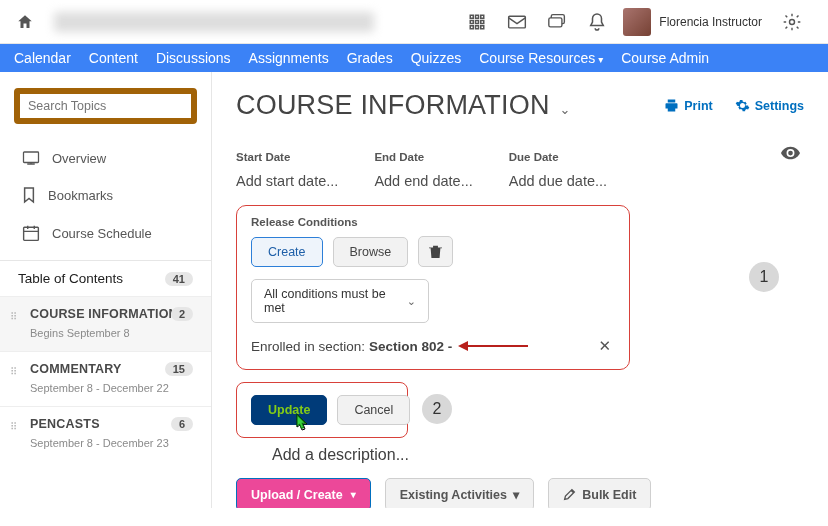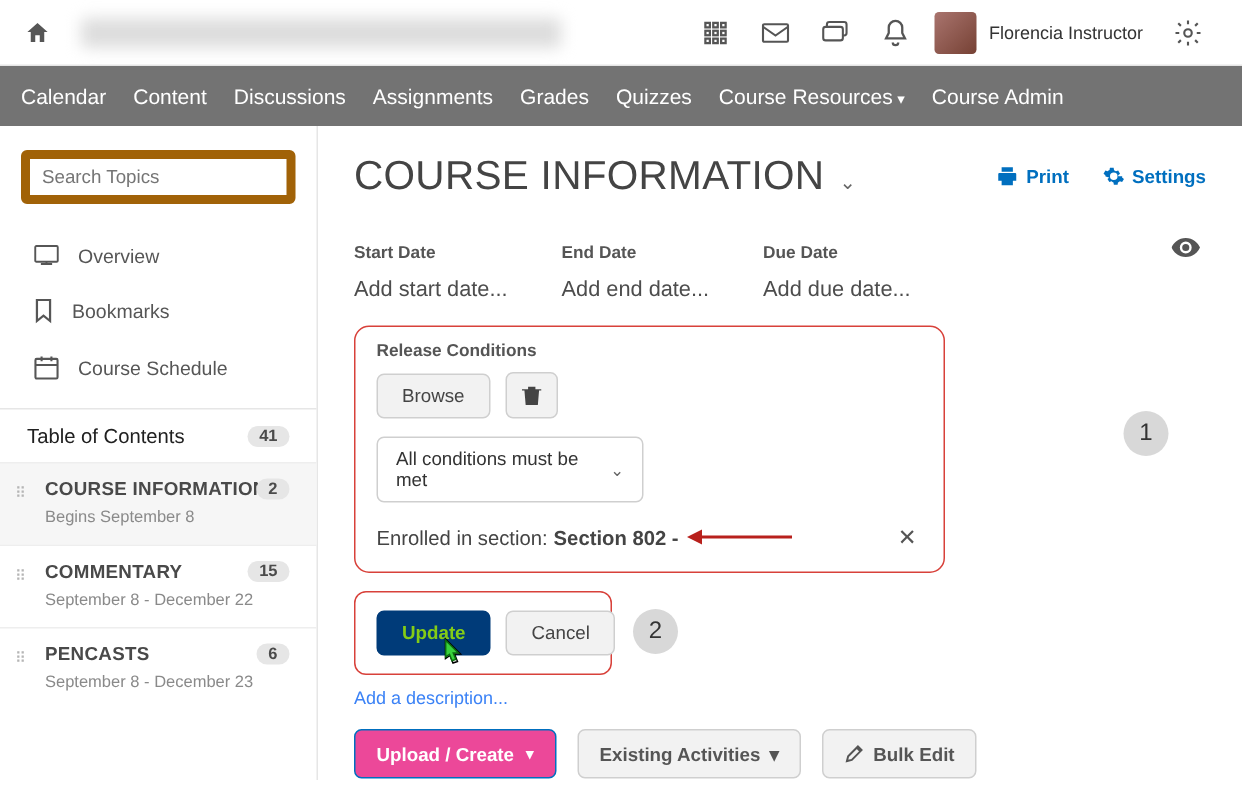--- a/index.html
+++ b/index.html
@@ -5,21 +5,21 @@
   * { box-sizing: border-box; margin: 0; padding: 0; font-family: -apple-system, "Segoe UI", Arial, sans-serif; }
   body { background: #fff; width: 828px; height: 526px; overflow: hidden; color: #333; font-size: 13px; }
   .topbar { height: 44px; display: flex; align-items: center; padding: 0 16px; border-bottom: 1px solid #e6e6e6; }
   .topbar .home { width:22px; font-size:17px; color:#565656; }
   .blur { filter: blur(5px); background: #ddd; height: 20px; width: 320px; border-radius: 3px; margin-left: 16px; }
   .topbar-spacer { flex:1; }
   .topbar .icon-btn { width:32px; height:32px; display:flex; align-items:center; justify-content:center; color:#555; margin:0 4px; cursor:pointer; }
   .avatar { width:28px;height:28px;border-radius:3px;background:linear-gradient(135deg,#a9746e,#764134); margin-left:6px; }
   .username { font-size:12px; color:#333; margin:0 10px 0 8px; }
   .gear { margin-left:6px; }
-  .navbar { background:#737373; height:40px; display:flex; align-items:center; padding:0 14px; gap:18px; }
+  .navbar { background:#3b82f6; height:28px; display:flex; align-items:center; padding:0 14px; gap:18px; }
   .navbar a { color:#fff; font-size:14px; font-weight:400; text-decoration:none; cursor:pointer; }
   .navbar .chev { font-size:10px; margin-left:3px; }
   .layout { display:flex; height:calc(526px - 90px); }
   .sidebar { width:212px; border-right:1px solid #e6e6e6; padding-top:16px; }
   .search { margin:0 14px 16px; height:23px; border:6px solid #a16207; border-radius:4px; display:flex; align-items:center; padding:12px 8px; }
   .search input { flex:1; border:none; outline:none; font-size:12.5px; color:#666; background:transparent; }
   .slink { display:flex; align-items:center; gap:12px; padding:10px 22px; font-size:13px; color:#565656; cursor:pointer; }
   .slink svg { flex-shrink:0; }
   .toc-hdr { display:flex; align-items:center; justify-content:space-between; padding:10px 18px 10px 18px; font-size:13.5px; color:#202020; border-top:1px solid #e6e6e6; margin-top:8px; }
   .badge { background:#e6e6e6; color:#4b4b4b; font-size:11px; border-radius:10px; padding:1px 8px; font-weight:600; }
@@ -48,21 +48,21 @@
   .btn.icon { padding:7px 10px; }
   .select { border:1px solid #cfcfcf; border-radius:5px; padding:7px 12px; width:178px; display:flex; align-items:center; justify-content:space-between; font-size:12.5px; color:#333; cursor:pointer; }
   .cond { margin-top:14px; font-size:13.5px; color:#444; display:flex; align-items:center; }
   .cond b { margin-left:4px; }
   .arrow { margin-left:6px; }
   .x { margin-left:auto; color:#555; font-size:15px; cursor:pointer; padding:0 4px; }
   .circ { position:absolute; width:30px; height:30px; border-radius:50%; background:#d8d8d8; color:#333; display:flex; align-items:center; justify-content:center; font-size:16px; }
   .panel2 { border:1.5px solid #d8413a; border-radius:8px; margin-top:12px; padding:12px 14px; width:172px; position:relative; }
   .btn.primary { background:#003b79; color:#84cc16; border-color:#003b79; font-weight:600; }
   .cursor { position:absolute; left:54px; top:30px; font-size:17px; }
-  .desc { margin-top:8px; font-size:12px; color:#3b82f6; }
+  .desc { margin-top:8px; font-size:16px; color:#404040;margin-left:36px; }
   .actions { display:flex; gap:14px; margin-top:14px; }
   .btn.blue { background:#ec4899; color:#fff; border-color:#006fbf; font-weight:600; display:flex; align-items:center; gap:8px; padding:8px 14px; }
   .btn.blue .chev { font-size:10px; }
   .btn.ghost { background:#f2f2f2; color:#555; display:flex; align-items:center; gap:6px; padding:8px 14px; font-weight:600; font-size:12.5px; }
   svg { display:block; }
 </style>
 </head>
 <body>
 
 <div class="topbar">
@@ -215,20 +215,21 @@
       </div>
       <div class="dcol">
         <div class="lbl">Due Date</div>
         <div class="val">Add due date...</div>
       </div>
     </div>
 
     <div class="panel1">
       <div class="hd">Release Conditions</div>
       <div class="btnrow">
+        <div class="btn create">Create</div>
         <div class="btn">Browse</div>
         <div class="btn icon">
           <svg width="13" height="15" viewBox="0 0 16 18" fill="#444">
               <path d="M2 5h12l-1 12H3zM5 2h6v2H5zM0 4h16v1H0z"></path>
             </svg>
         </div>
       </div>
       <div class="select">
         <span>All conditions must be met</span>
         <span style="font-size:11px;color:#666;">⌄</span>

